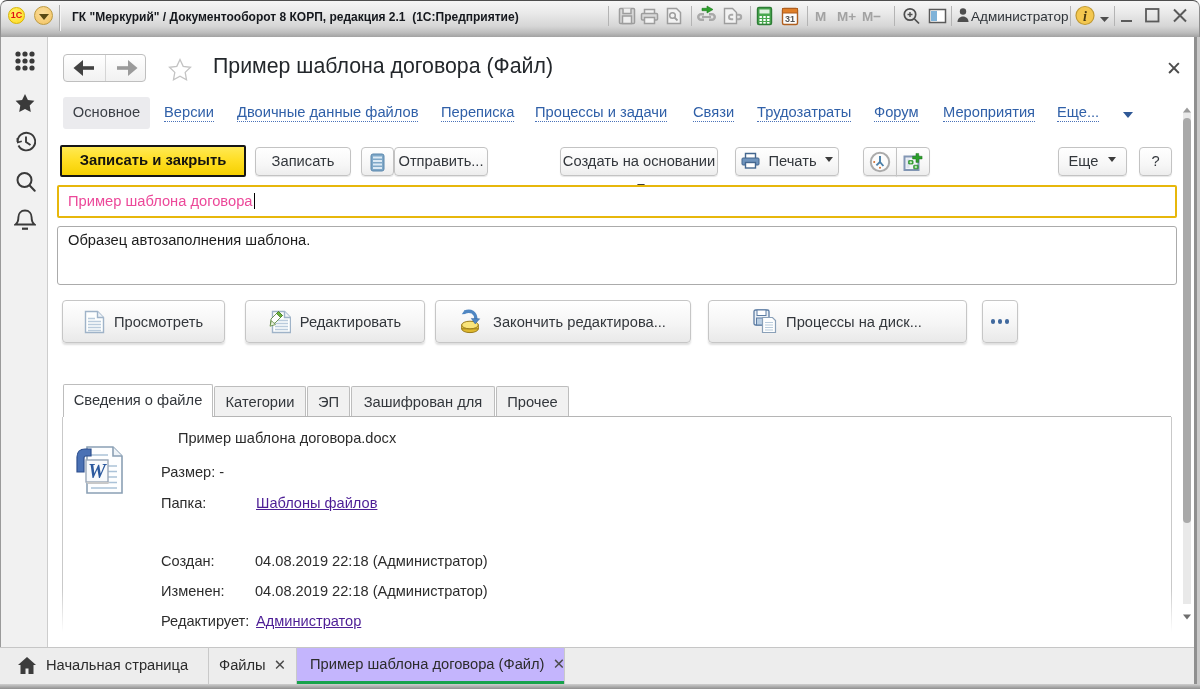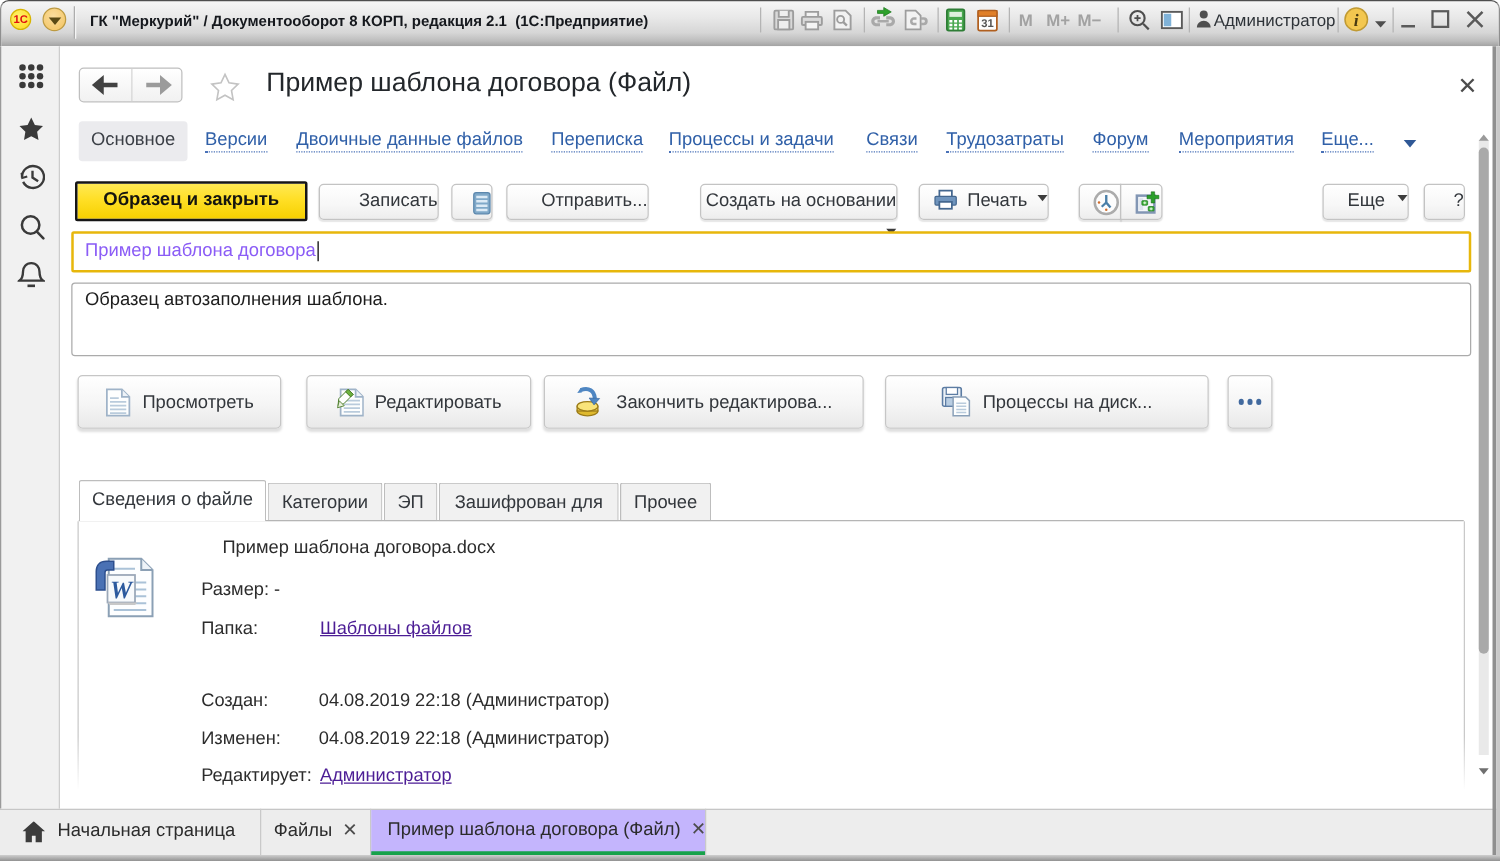--- a/index.html
+++ b/index.html
@@ -25,35 +25,35 @@
 #hstar{left:167px;top:57px}
 #htitle{left:213px;top:54px;font-size:21.3px;color:#23272b}
 #hclose{left:1166px;top:57px;font-size:19px;color:#4c4c4c}
 
 #chipMain{left:63px;top:97px;width:87px;height:32px;background:#ebebee;border-radius:3px;
  font-size:14.7px;color:#3b3f46;text-align:center;line-height:31px}
 .nlink{top:104px;font-size:14.7px;color:#3060a8;border-bottom:1px dotted #4a72b8;line-height:17px;white-space:nowrap}
 .caret{width:0;height:0;border:4.5px solid transparent;border-top:5.5px solid #3c3c3c;display:inline-block}
 
 .btn{background:linear-gradient(#ffffff,#f7f7f7 60%,#ededed);border:1px solid #c3c3c3;border-radius:4px;
- font-size:14.7px;color:#33373c;text-align:right;box-shadow:0 1px 1px rgba(0,0,0,.10)}
+ font-size:14.7px;color:#33373c;text-align:center;box-shadow:0 1px 1px rgba(0,0,0,.10)}
 #bsave{left:60px;top:145px;width:186px;height:32px;background:linear-gradient(#ffe954,#ffdf26 45%,#f6d000);border:2.5px solid #161616;border-radius:2px;
  font-size:14.8px;font-weight:bold;color:#14140f;text-align:center;line-height:27px}
 #bwrite{left:255px;top:147px;width:96px;height:29px;line-height:27px}
 #bdoc{left:361px;top:147px;width:33px;height:29px}
-#bsend{left:405px;top:147px;width:114px;height:29px;line-height:27px}
+#bsend{left:394px;top:147px;width:94px;height:29px;line-height:27px}
 #bbase{left:560px;top:147px;width:158px;height:29px;line-height:27px}
 #bprint{left:735px;top:147px;width:104px;height:29px;line-height:27px}
 #bclock{left:863px;top:147px;width:34px;height:29px;border-radius:4px 0 0 4px}
 #bplus{left:896px;top:147px;width:34px;height:29px;border-radius:0 4px 4px 0}
 #bmore{left:1058px;top:147px;width:69px;height:29px;line-height:27px}
 #bhelp{left:1139px;top:147px;width:33px;height:29px;line-height:27px}
 
 #inp1{left:57px;top:185px;width:1120px;height:33px;border:2px solid #e7b70b;border-radius:2px;background:#fff;
- font-size:14.7px;color:#8b5cf6;line-height:29px;padding-left:9px}
+ font-size:14.7px;color:#ec4899;line-height:29px;padding-left:9px}
 #inp2{left:57px;top:226px;width:1120px;height:59px;border:1px solid #ababab;border-radius:3px;background:#fff;
  font-size:14.7px;color:#1d1d1d;padding:5px 0 0 10px}
 
 .bigb{top:300px;height:43px;background:linear-gradient(#ffffff,#f5f5f5 55%,#e9e9e9);border:1px solid #c6c6c6;border-radius:4px;
  box-shadow:0 2px 2px rgba(0,0,0,.13);display:flex;align-items:center;justify-content:center;gap:9px;
  font-size:14.7px;color:#33373c}
 
 .ftab{top:386px;height:31px;background:#f1f1f1;border:1px solid #bdbdbd;border-bottom:none;border-radius:2px 2px 0 0;
  font-size:14.7px;color:#33373c;text-align:center;line-height:30px}
 #ftab1{left:63px;top:384px;width:150px;height:33px;background:#fff;z-index:3}
@@ -218,21 +218,21 @@
 <div class="abs nlink" style="left:237px">Двоичные данные файлов</div>
 <div class="abs nlink" style="left:441px">Переписка</div>
 <div class="abs nlink" style="left:535px">Процессы и задачи</div>
 <div class="abs nlink" style="left:693px">Связи</div>
 <div class="abs nlink" style="left:757px">Трудозатраты</div>
 <div class="abs nlink" style="left:874px">Форум</div>
 <div class="abs nlink" style="left:943px">Мероприятия</div>
 <div class="abs nlink" style="left:1057px">Еще...</div>
 <div class="abs caret" style="left:1123px;top:112px;border-width:5.5px;border-top-width:6.5px;border-top-color:#2f5896"></div>
 
-<div class="abs" id="bsave">Образец и закрыть</div>
+<div class="abs" id="bsave">Записать и закрыть</div>
 <div class="abs btn" id="bwrite">Записать</div>
 <div class="abs btn" id="bdoc"><svg width="15" height="19" viewBox="0 0 15 19" style="margin-top:5px">
       <rect x="1" y="1" width="13" height="17" rx="2" fill="#7fa8c8" stroke="#5b87ad"></rect>
       <g stroke="#dceaf5" stroke-width="2">
         <path d="M3 4.5h9M3 8h9M3 11.5h9M3 15h9"></path>
       </g>
     </svg></div>
 <div class="abs btn" id="bsend">Отправить...</div>
 <div class="abs btn" id="bbase">Создать на основании <span class="caret" style="margin-left:4px"></span></div>
 <div class="abs btn" id="bprint"><svg width="19" height="17" viewBox="0 0 19 17" style="vertical-align:-3px">

